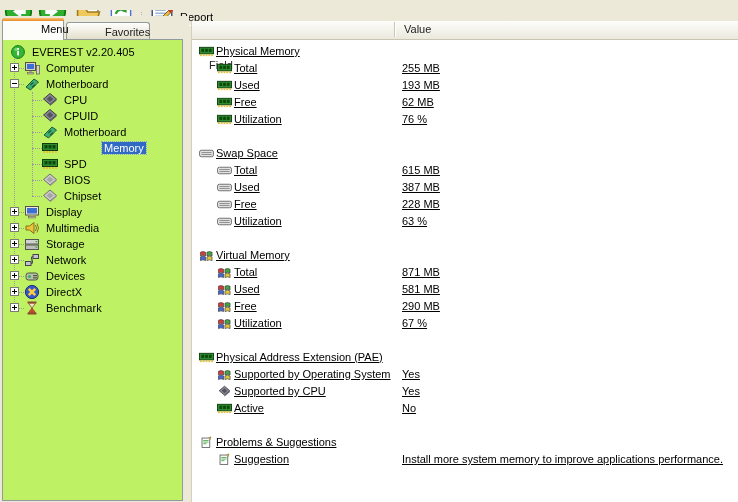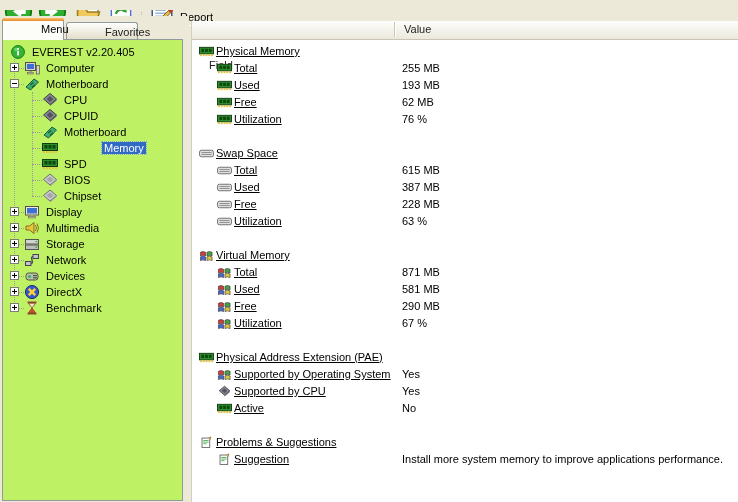--- a/index.html
+++ b/index.html
@@ -15,21 +15,21 @@
   .tb-refresh{left:110px;bottom:-1px;}
   .tb-sep{position:absolute;left:141px;bottom:0;height:13px;border-left:1px dotted #b8b4a2;}
   .tb-report{left:150px;bottom:-1px;}
   .tb-report-label{position:absolute;left:180px;bottom:2px;font-size:11px;color:#000;}
 
   
   .tabstrip{position:absolute;left:0;top:16px;width:189px;height:24px;background:#ece9d8;}
   .tab{position:absolute;box-sizing:border-box;text-align:center;cursor:default;padding-left:38px;}
   .tab-active{left:2px;top:2px;width:62px;height:22px;background:#fcfcf9;border:1px solid #919b9c;border-bottom:none;border-radius:3px 3px 0 0;z-index:3;padding-top:4px;}
   .tab-active::before{content:"";position:absolute;left:-1px;top:-1px;right:-1px;height:3px;background:linear-gradient(#fdc06a,#e68b2c);border-radius:3px 3px 0 0;}
-  .tab-inactive{left:66px;top:6px;width:72px;height:18px;background:linear-gradient(#fefefd,#e2ddc8);border:1px solid #919b9c;border-bottom:none;border-radius:3px 3px 0 0;padding-top:3px;color:#222;}
+  .tab-inactive{left:66px;top:6px;width:84px;height:18px;background:linear-gradient(#fefefd,#e2ddc8);border:1px solid #919b9c;border-bottom:none;border-radius:3px 3px 0 0;padding-top:3px;color:#222;}
 
   
   .tree{position:absolute;left:2px;top:39px;width:181px;height:462px;background:#bef264;border:1px solid #919b9c;box-sizing:border-box;padding-top:4px;overflow:hidden;}
   .spine{position:absolute;width:0;border-left:1px dotted #9c9c9c;}
   .s1{left:11px;top:16px;height:252px;}
   .s2{left:29px;top:52px;height:104px;}
   .trow{position:relative;height:16px;display:flex;align-items:center;white-space:nowrap;}
   .trow .ticon{flex:0 0 16px;width:16px;height:16px;margin-right:4px;}
   .lvl0{padding-left:7px;}
   .lvl1{padding-left:21px;}
@@ -52,21 +52,21 @@
   .hsep{position:absolute;left:202px;top:1px;height:15px;border-left:1px solid #c9c5b2;border-right:1px solid #fff;}
   .lbody{position:relative;padding-top:3px;}
   .prow{position:relative;height:17px;white-space:nowrap;}
   .pgap{height:17px;}
   .pic{position:absolute;top:2px;width:15px;height:13px;}
   .sect .pic{left:7px;}
   .child .pic{left:25px;}
   .plabel{position:absolute;top:2px;text-decoration:underline;}
   .sect .plabel{left:24px;}
   .child .plabel{left:42px;}
-  .pvalue{position:absolute;left:210px;top:2px;}
+  .pvalue{position:absolute;left:210px;top:2px;text-decoration:underline;}
 </style>
 </head>
 <body>
 
 <svg width="0" height="0" style="position:absolute">
   <defs>
     <symbol id="i-ram" viewBox="0 0 16 14">
       <rect x="0.5" y="2.5" width="15" height="7" fill="#2e8b2e" stroke="#0f3f0f"></rect>
       <rect x="2.5" y="4" width="3" height="3.5" fill="#0c4a0c"></rect>
       <rect x="6.5" y="4" width="3" height="3.5" fill="#0c4a0c"></rect>

